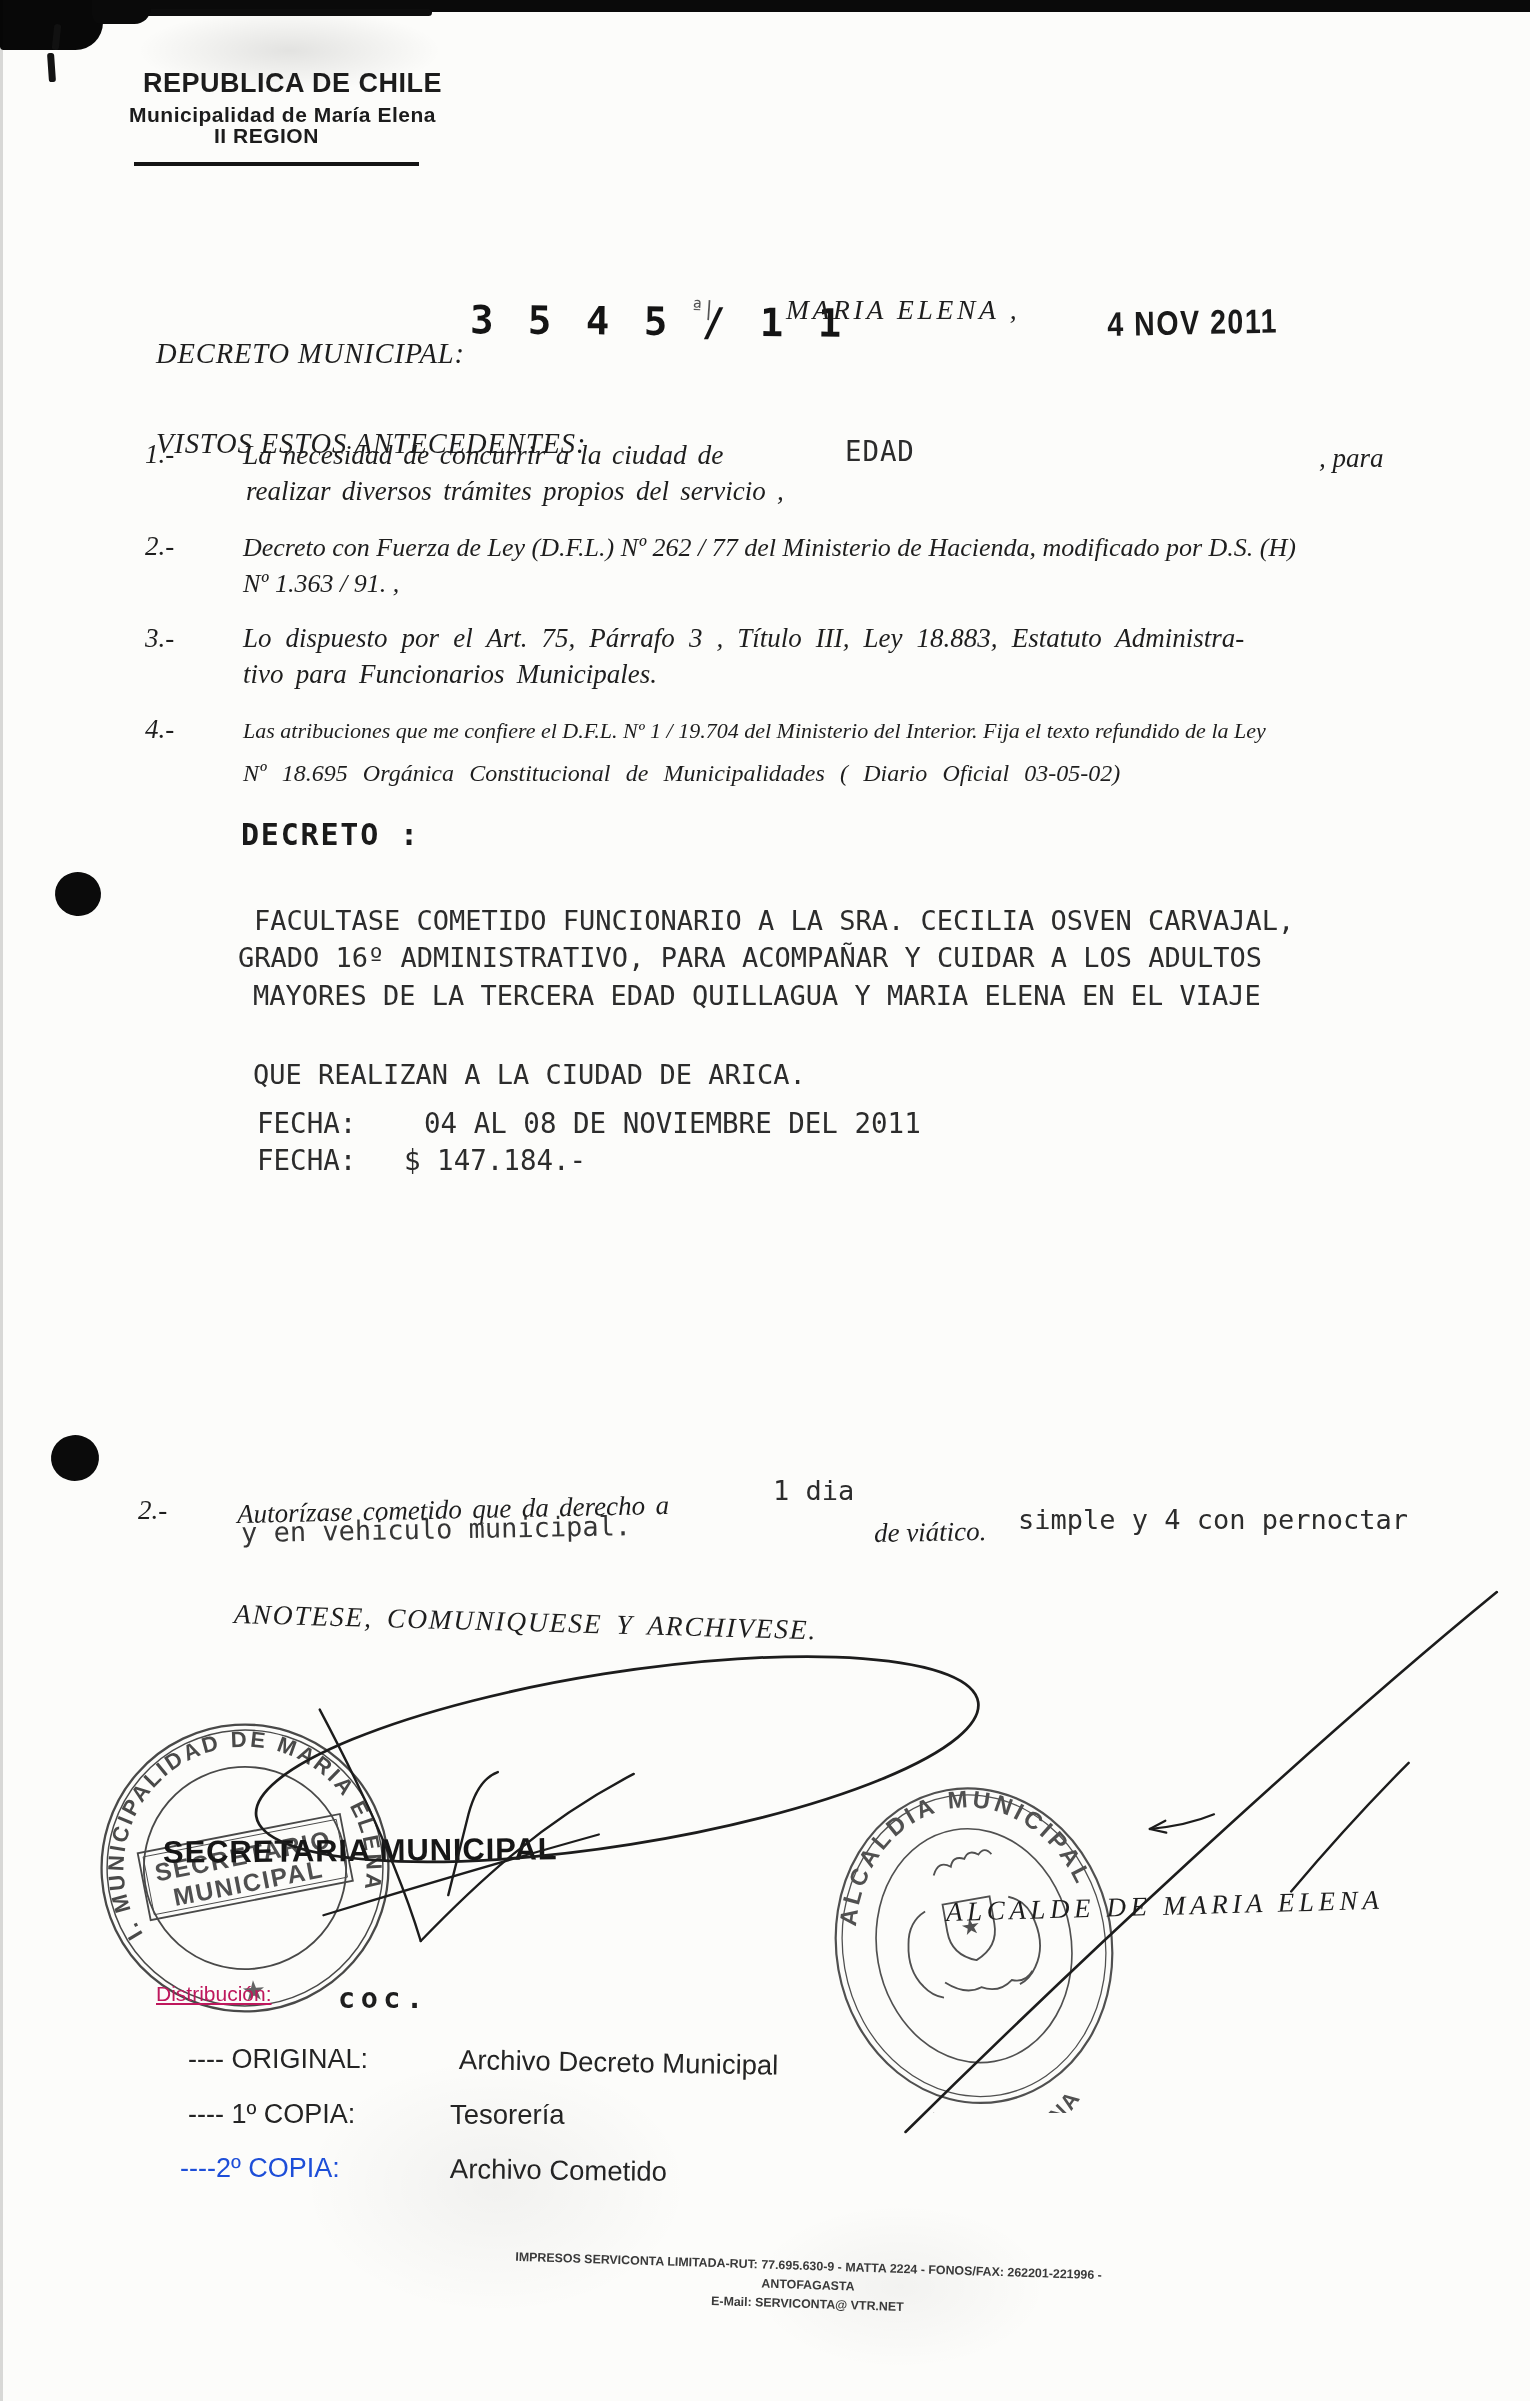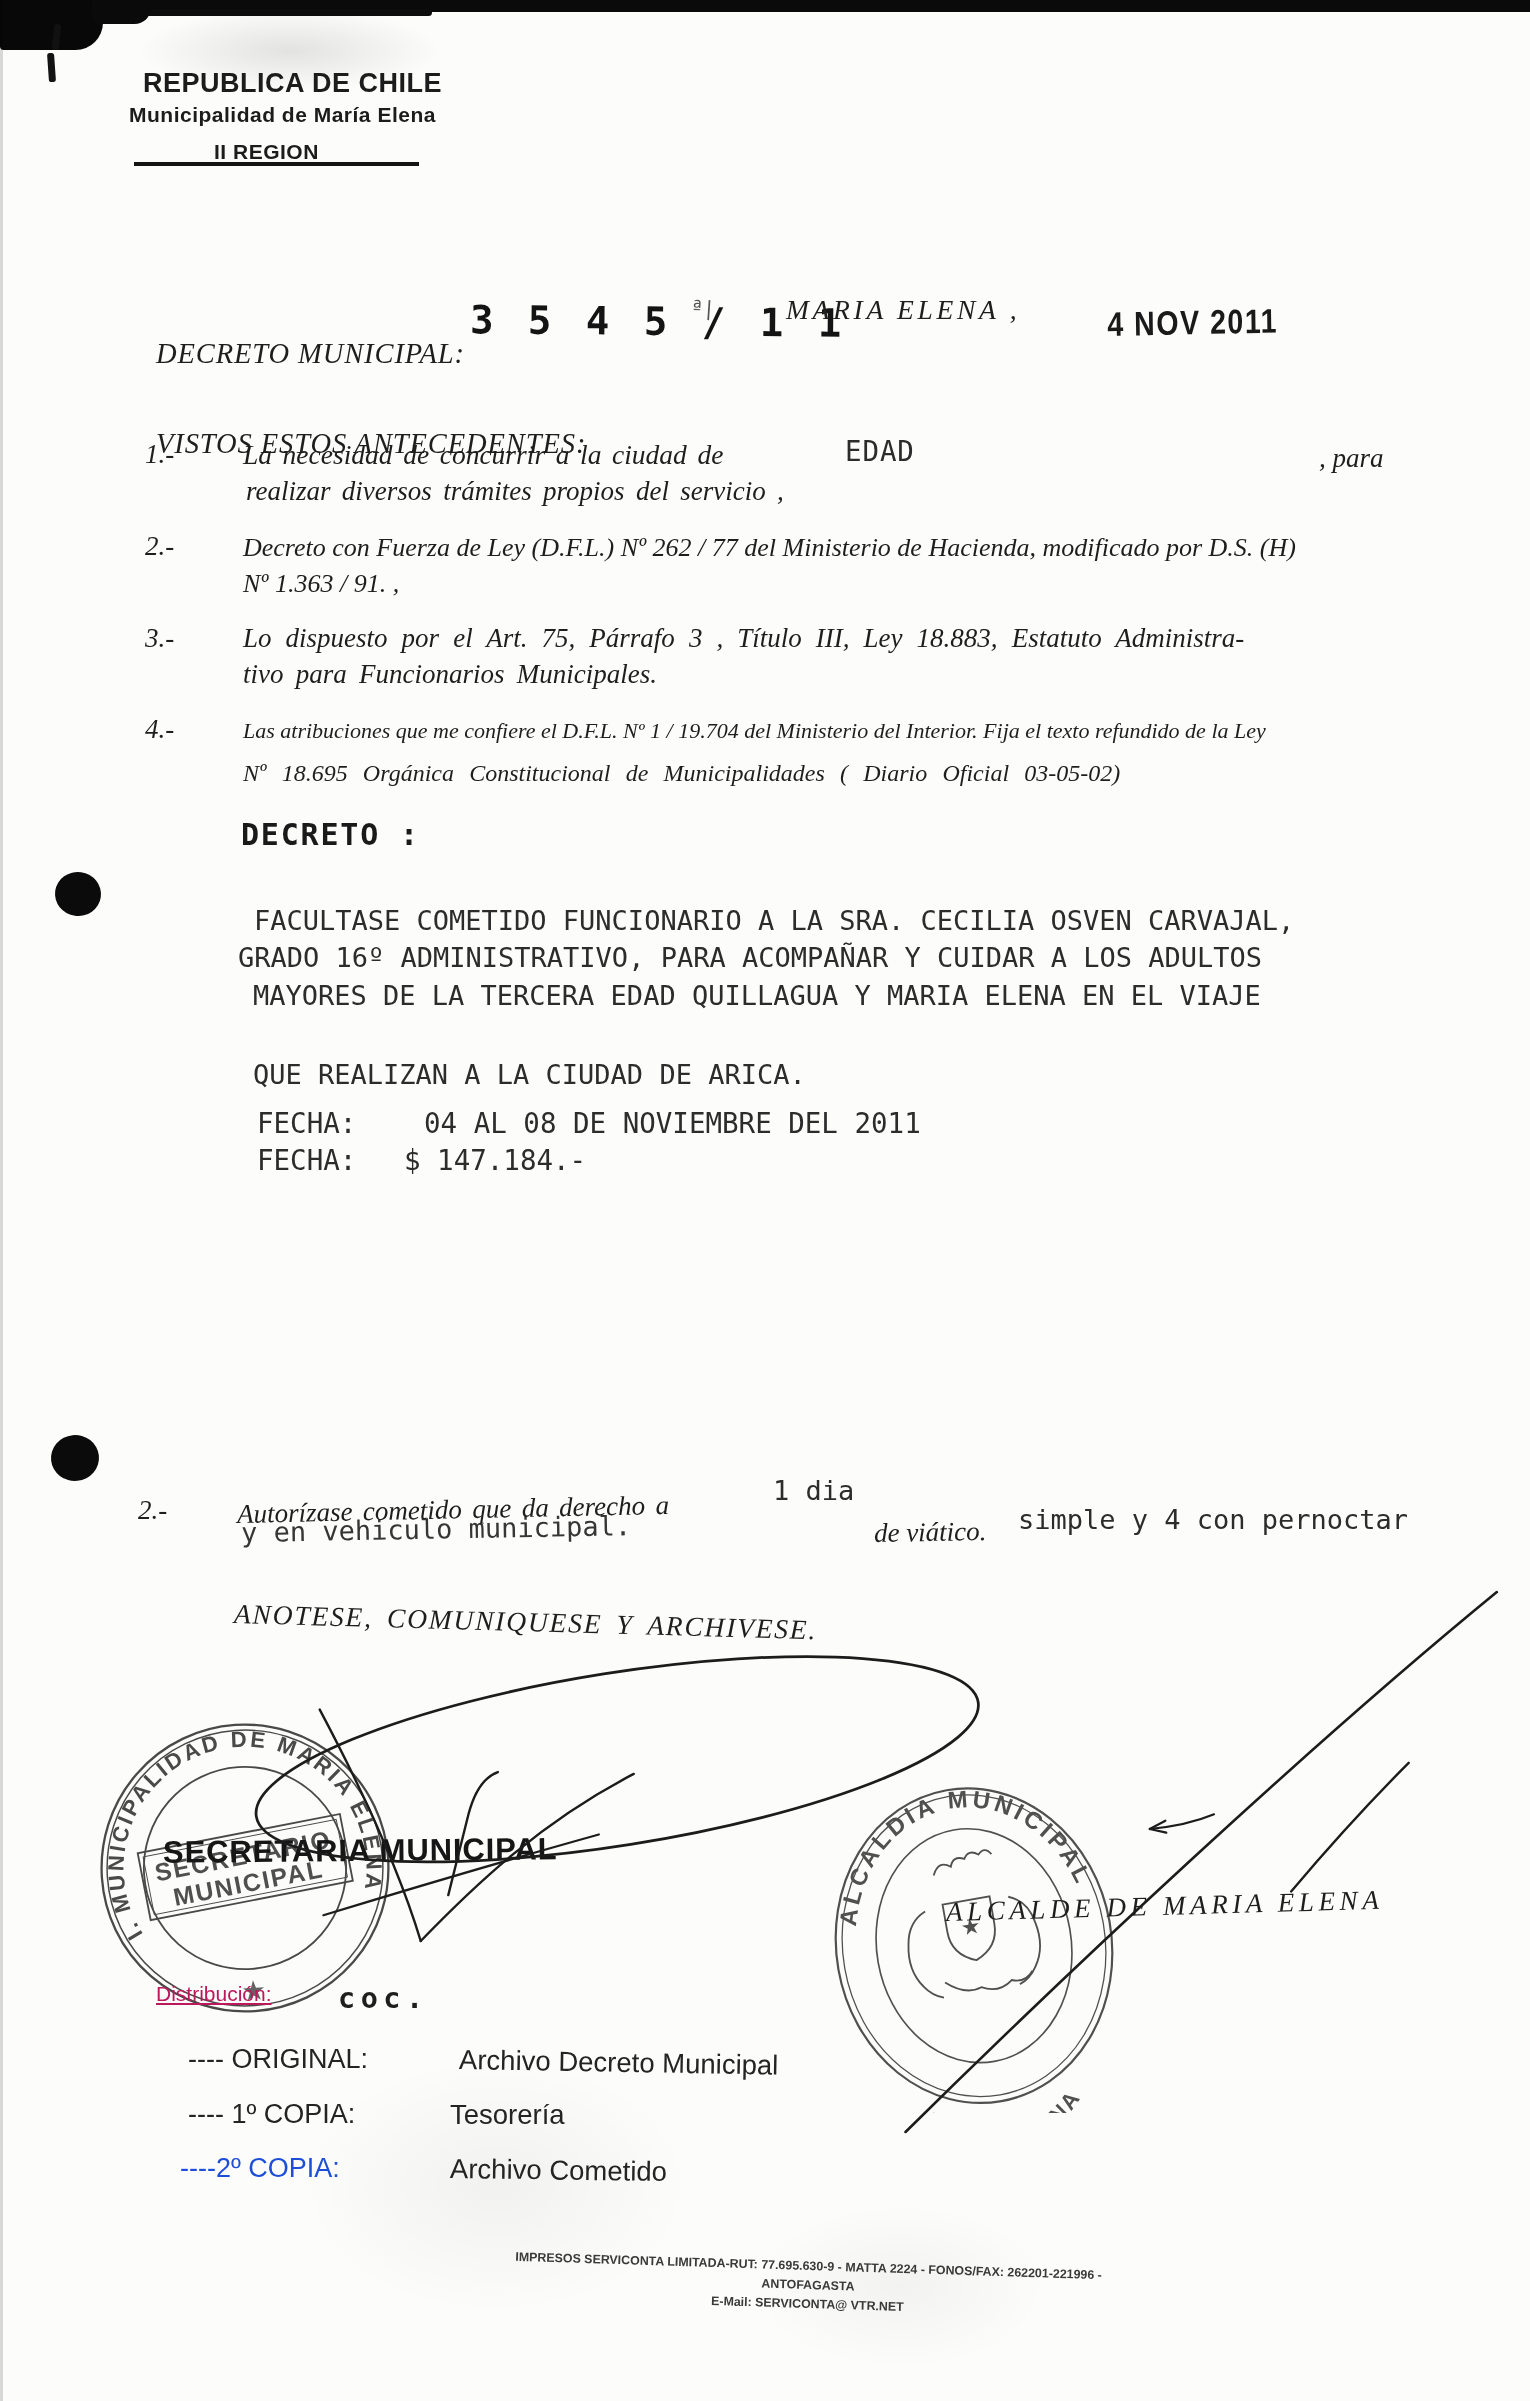--- a/index.html
+++ b/index.html
@@ -28,21 +28,21 @@
   <div class="smudge" style="left:138px;top:9.2px;width:303px;height:83px;background:radial-gradient(closest-side,rgba(0,0,0,.10),rgba(0,0,0,0));"></div>
   <div class="abs" style="left:0;top:0;width:2.8px;height:2401px;background:rgba(0,0,0,.14);"></div>
   <div class="smudge" style="left:303px;top:2057px;width:386px;height:257px;background:radial-gradient(closest-side,rgba(0,0,0,.045),rgba(0,0,0,0));"></div>
   <div class="smudge" style="left:753px;top:2204px;width:294px;height:165px;background:radial-gradient(closest-side,rgba(0,0,0,.04),rgba(0,0,0,0));"></div>
 
   <div class="hole" style="left:55px;top:872px;width:46px;height:44px;transform:rotate(8deg);"></div>
   <div class="hole" style="left:51px;top:1435px;width:48px;height:46px;transform:rotate(-6deg);"></div>
 
   <div class="abs sans hdr" style="left:143px;top:68px;font-size:27px;">REPUBLICA DE CHILE</div>
   <div class="abs sans hdr" style="left:129px;top:103px;font-size:21px;">Municipalidad de  María Elena</div>
-  <div class="abs sans hdr" style="left:214px;top:124px;font-size:21px;margin-top:16px;">II REGION</div>
+  <div class="abs sans hdr" style="left:214px;top:124px;font-size:21px;">II REGION</div>
   <div class="abs" style="left:134px;top:162px;width:285px;height:3.7px;background:#141414;"></div>
 
   <div class="abs si" style="left:156px;top:338px;font-size:28.5px;letter-spacing:0.9px;">DECRETO MUNICIPAL:</div>
   <div class="abs tw" style="left:470px;top:299px;font-size:39px;font-weight:bold;letter-spacing:5.5px;color:#141414;transform:rotate(.5deg);">3 5 4 5 / 1 1</div>
   <div class="abs tw" style="left:691px;top:296px;font-size:20px;opacity:.8;transform:rotate(4deg);">ª|</div>
   <div class="abs si" style="left:786px;top:294px;font-size:27.5px;letter-spacing:3.7px;">MARIA ELENA ,</div>
   <div class="abs sans" style="left:1107px;top:305px;font-size:34px;font-weight:bold;letter-spacing:1.8px;color:#1a1a1a;transform:scaleX(.84) rotate(-1deg);transform-origin:left top;">4 NOV 2011</div>
 
   <div class="abs si" style="left:156px;top:428px;font-size:28.5px;letter-spacing:0.9px;">VISTOS ESTOS ANTECEDENTES:</div>
 

